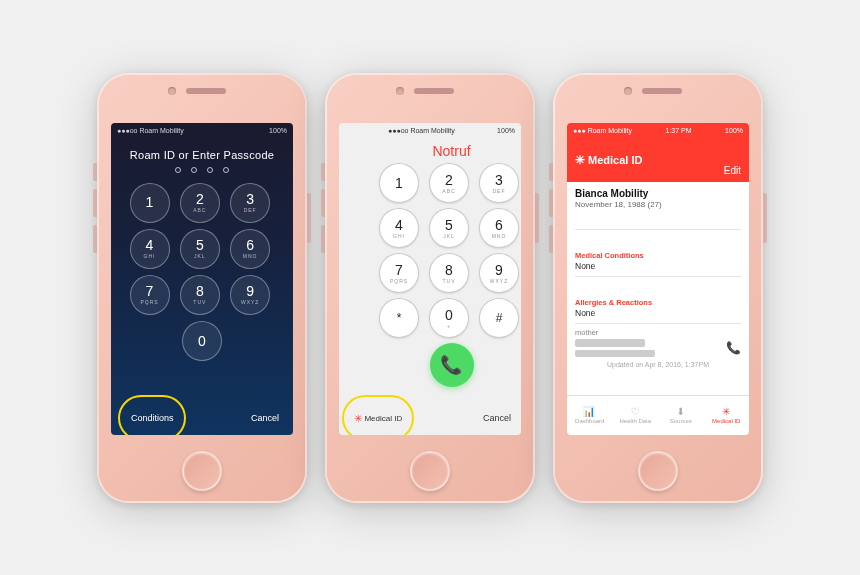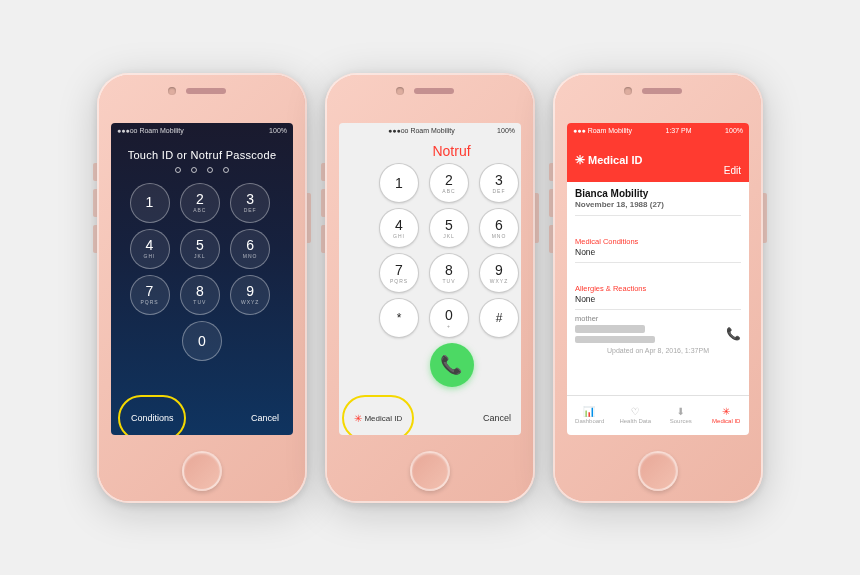--- a/index.html
+++ b/index.html
@@ -390,27 +390,26 @@
     }
     .medical-name {
       font-size: 10px;
       font-weight: 600;
       color: #111;
       margin-bottom: 1px;
     }
     .medical-dob {
       font-size: 8px;
       color: #666;
-      margin-bottom: 6px;
-      font-weight: bold;
+      margin-bottom: 20px;
     }
     .med-section-label {
       font-size: 7.5px;
       color: #ff3b30;
-      font-weight: 400;
+      font-weight: 700;
       margin-bottom: 1px;
       margin-top: 21px;
     }
     .med-section-value {
       font-size: 8.5px;
       color: #222;
       margin-bottom: 5px;
     }
     .med-divider {
       height: 1px;
@@ -499,21 +498,21 @@
     <div class="side-btn-left"></div>
     <div class="side-btn-left2"></div>
     <div class="side-btn-left3"></div>
     <div class="side-btn-right"></div>
     <div class="screen">
       <div class="lock-screen">
         <div class="status-bar-dark">
           <span>●●●oo Roam Mobility</span>
           <span>100%</span>
         </div>
-        <div class="lock-title">Touch ID or Notruf Passcode</div>
+        <div class="lock-title">Roam ID or Enter Passcode</div>
         <div class="dots-row">
           <div class="dot-circle"></div>
           <div class="dot-circle"></div>
           <div class="dot-circle"></div>
           <div class="dot-circle"></div>
         </div>
         <div class="dial-grid">
           <div class="dial-btn">
               <span class="num">1</span>
               <span class="sub"></span>

